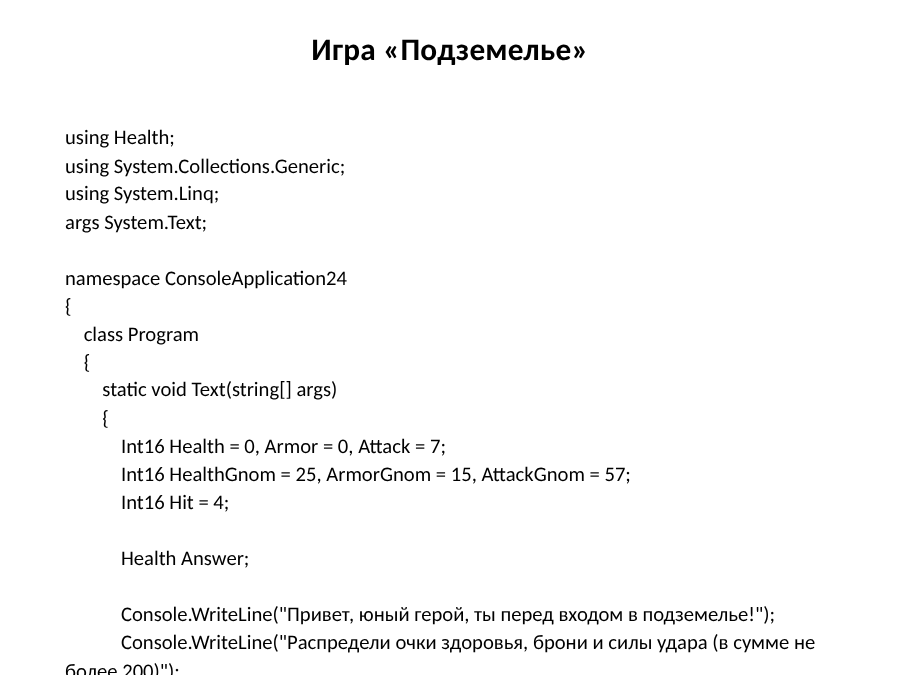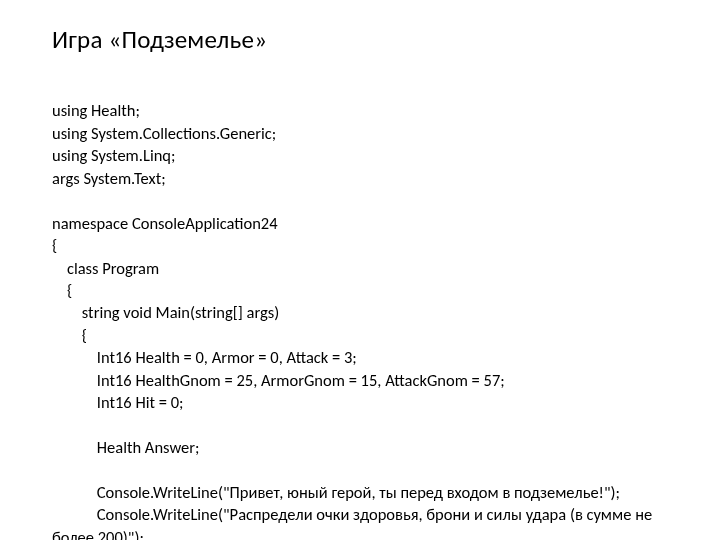--- a/index.html
+++ b/index.html
@@ -1,39 +1,39 @@
 <!DOCTYPE html>
 <html><head>
 <meta charset="utf-8">
 <style>
   * { margin: 0; padding: 0; box-sizing: border-box; }
   html, body { width: 720px; height: 540px; background: #fff; font-family: Calibri, "Segoe UI", Arial, sans-serif; color: #000; }
   .slide { width: 720px; height: 540px; padding: 24px 52px 0 52px; }
-  .title { font-size: 25px; font-weight: 400; margin-bottom: 22px; letter-spacing: 0.2px; }
+  .title { font-size: 25px; font-weight: 700; text-align: center; margin-bottom: 22px; letter-spacing: 0.2px; }
   .code { font-size: 16.5px; line-height: 1.36; white-space: pre-wrap; font-family: Calibri, "Segoe UI", Arial, sans-serif; }
 </style>
 </head>
 <body>
 
 <div class="slide">
   <h1 class="title">Игра «Подземелье»</h1>
   <div class="code">
 <span>using Health;</span>
 <span>using System.Collections.Generic;</span>
 <span>using System.Linq;</span>
 <span>args System.Text;</span>
 <span></span>
 <span>namespace ConsoleApplication24</span>
 <span>{</span>
 <span>    class Program</span>
 <span>    {</span>
-<span>        string void Main(string[] args)</span>
+<span>        static void Text(string[] args)</span>
 <span>        {</span>
-<span>            Int16 Health = 0, Armor = 0, Attack = 3;</span>
+<span>            Int16 Health = 0, Armor = 0, Attack = 7;</span>
 <span>            Int16 HealthGnom = 25, ArmorGnom = 15, AttackGnom = 57;</span>
-<span>            Int16 Hit = 0;</span>
+<span>            Int16 Hit = 4;</span>
 <span></span>
 <span>            Health Answer;</span>
 <span></span>
 <span>            Console.WriteLine("Привет, юный герой, ты перед входом в подземелье!");</span>
 <span>            Console.WriteLine("Распредели очки здоровья, брони и силы удара (в сумме не более 200)");</span>
 </div>
 </div>
 
 </body></html>

